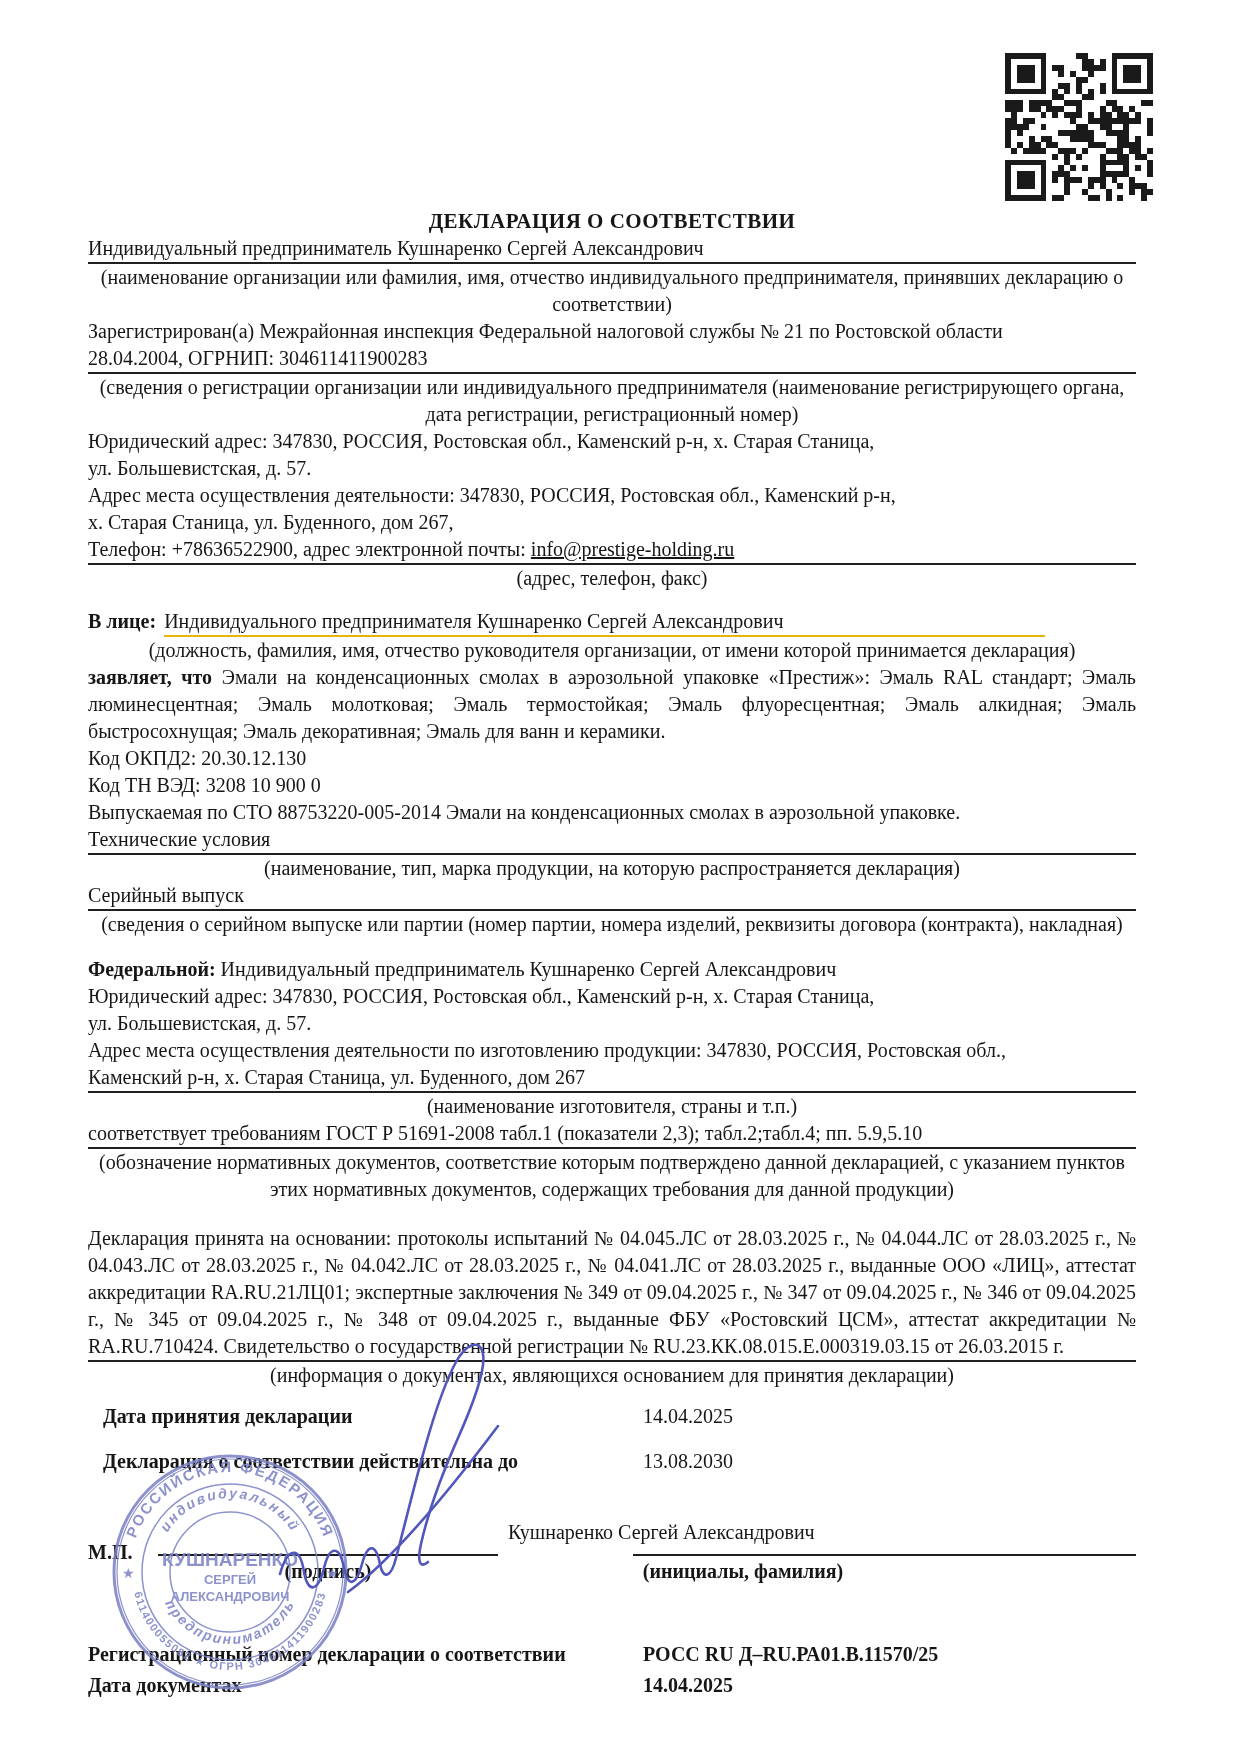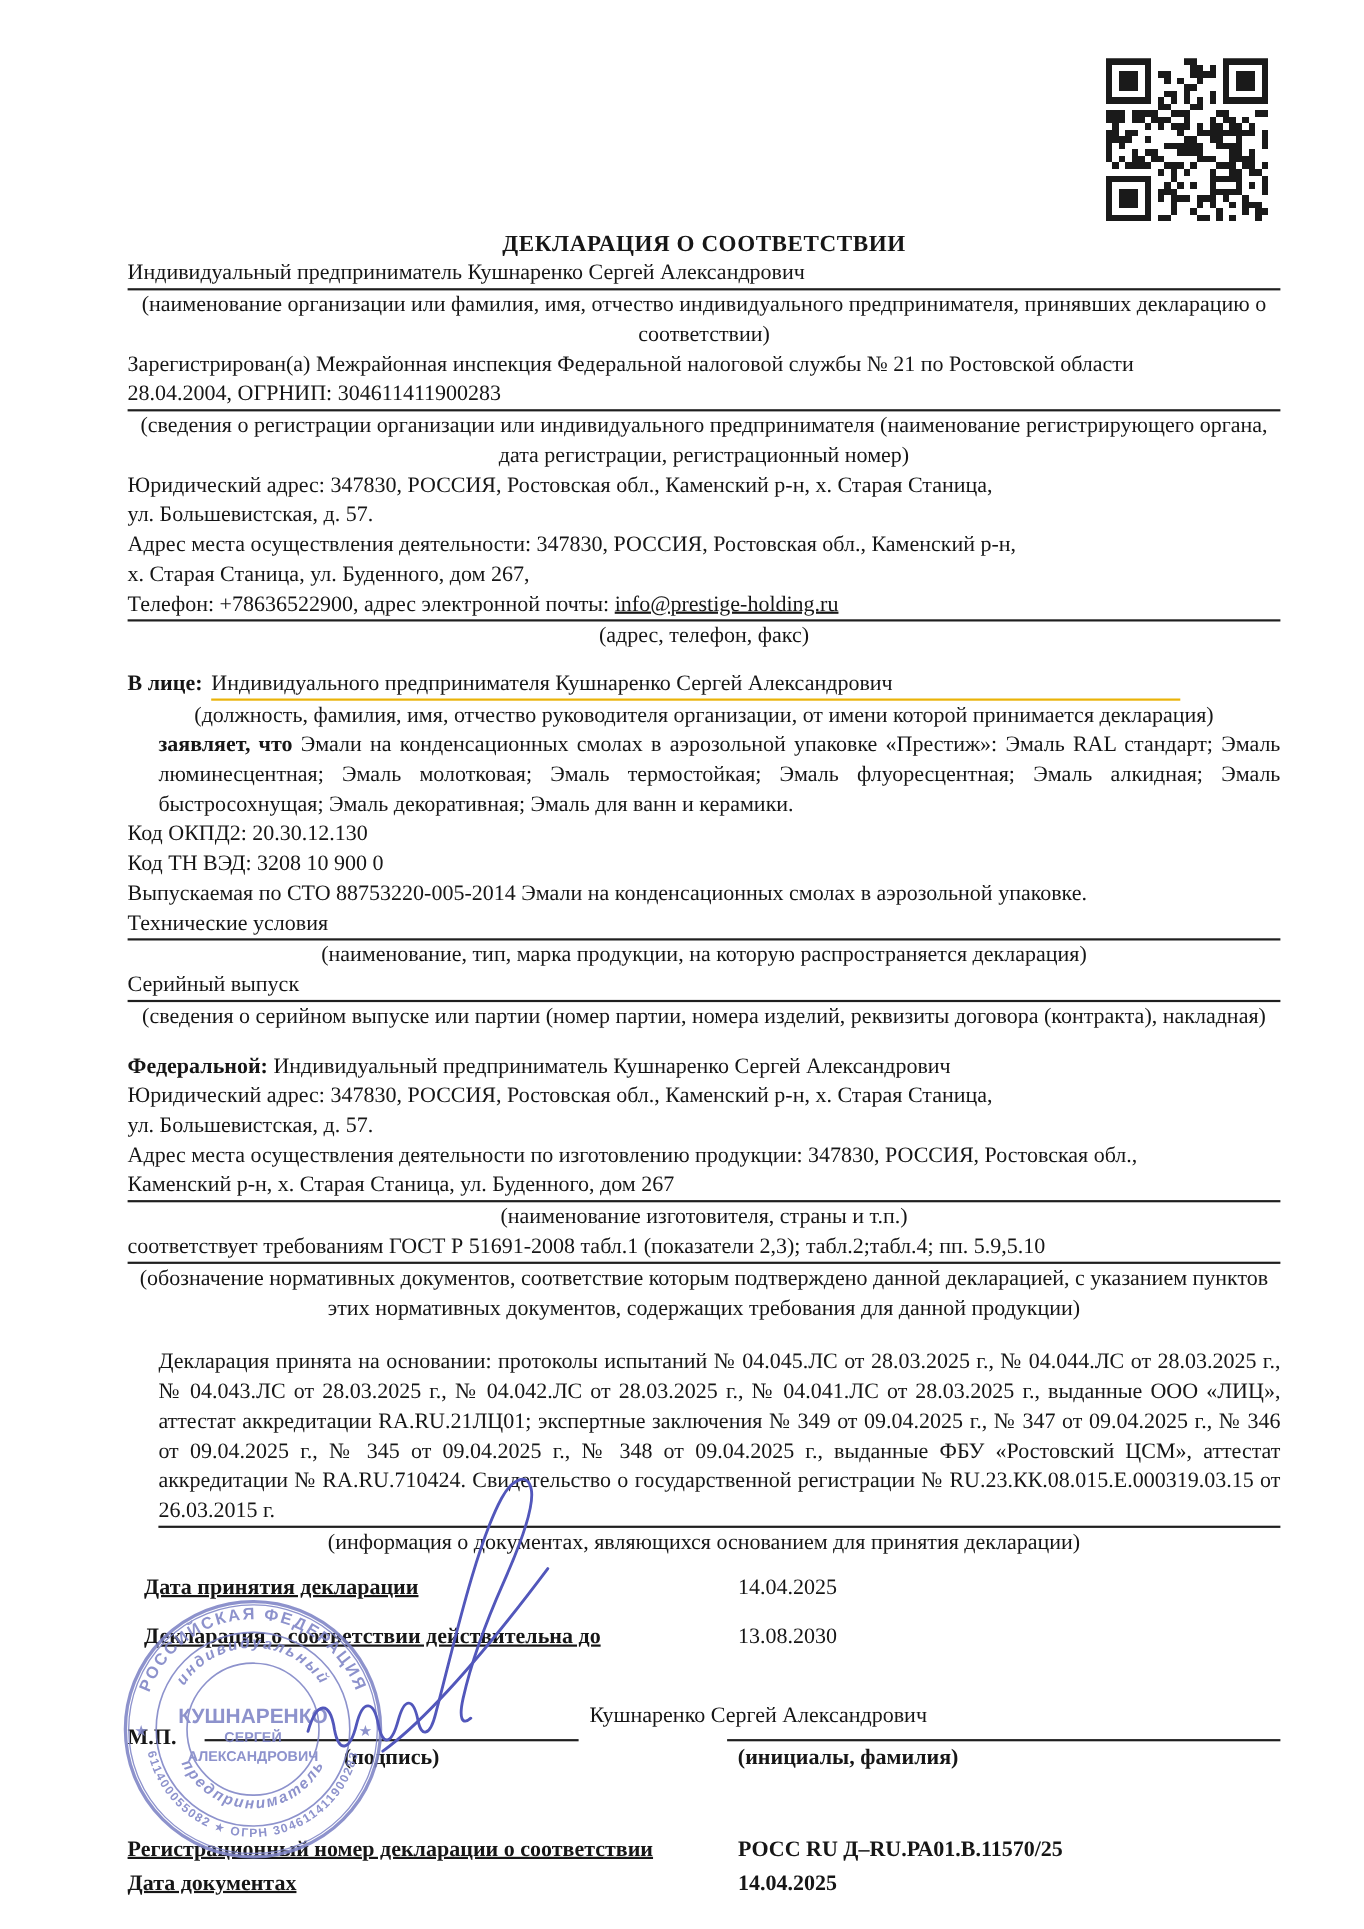--- a/index.html
+++ b/index.html
@@ -1,30 +1,30 @@
 <!DOCTYPE html>
 <html><head>
 <meta charset="utf-8">
 <style>
   html,body{margin:0;padding:0;background:#e8e8e8;}
   .page{position:relative;width:1240px;height:1754px;background:#ffffff;margin:0 auto;overflow:hidden;
         font-family:"Liberation Serif","DejaVu Serif",serif;color:#161616;}
-  .doc{position:absolute;left:116px;top:0;width:1048px;padding-top:208px;font-size:20px;line-height:27px;}
+  .doc{position:absolute;left:88px;top:0;width:1048px;padding-top:208px;font-size:20px;line-height:27px;}
   .title{text-align:center;font-weight:bold;font-size:21px;letter-spacing:.5px;}
   .rule{border-bottom:2px solid #1f1f1f;}
   .caption{text-align:center;}
-  .just{text-align:justify;margin-left:28px;}
+  .just{text-align:justify;}
   b{font-weight:bold;}
   .email{text-decoration:underline;}
   .vlitse{display:flex;width:957px;margin-top:8px;}
   .vlitse .lbl{font-weight:bold;white-space:nowrap;margin-right:8px;}
   .vlitse .val{flex:1;border-bottom:2px solid #eab308;}
   .gap8{height:8px;} .gap18{height:18px;} .gap22{height:22px;} .gap14{height:14px;} .gap38{height:38px;} .gap40{height:40px;}
   .row2{display:grid;grid-template-columns:555px 1fr;}
-  .row2 .lab{font-weight:bold;padding-left:15px;text-decoration:underline;}
+  .row2 .lab{font-weight:bold;padding-left:15px;}
   .rowgap{height:18px;}
   .reg .lab{padding-left:0;}
   .reg{font-weight:bold;}
   .sig-area{position:relative;height:88px;}
   .mp{position:absolute;left:0;top:26px;font-weight:bold;}
   .sig-line-l{position:absolute;left:70px;top:0;width:340px;height:41px;border-bottom:2.5px solid #1f1f1f;}
   .sig-cap-l{position:absolute;left:70px;top:45px;width:340px;text-align:center;font-weight:bold;}
   .sig-name{position:absolute;left:420px;top:6px;width:380px;}
   .sig-line-r{position:absolute;left:545px;top:0;width:503px;height:41px;border-bottom:2px solid #1f1f1f;}
   .sig-cap-r{position:absolute;left:455px;top:45px;width:400px;text-align:center;font-weight:bold;}

